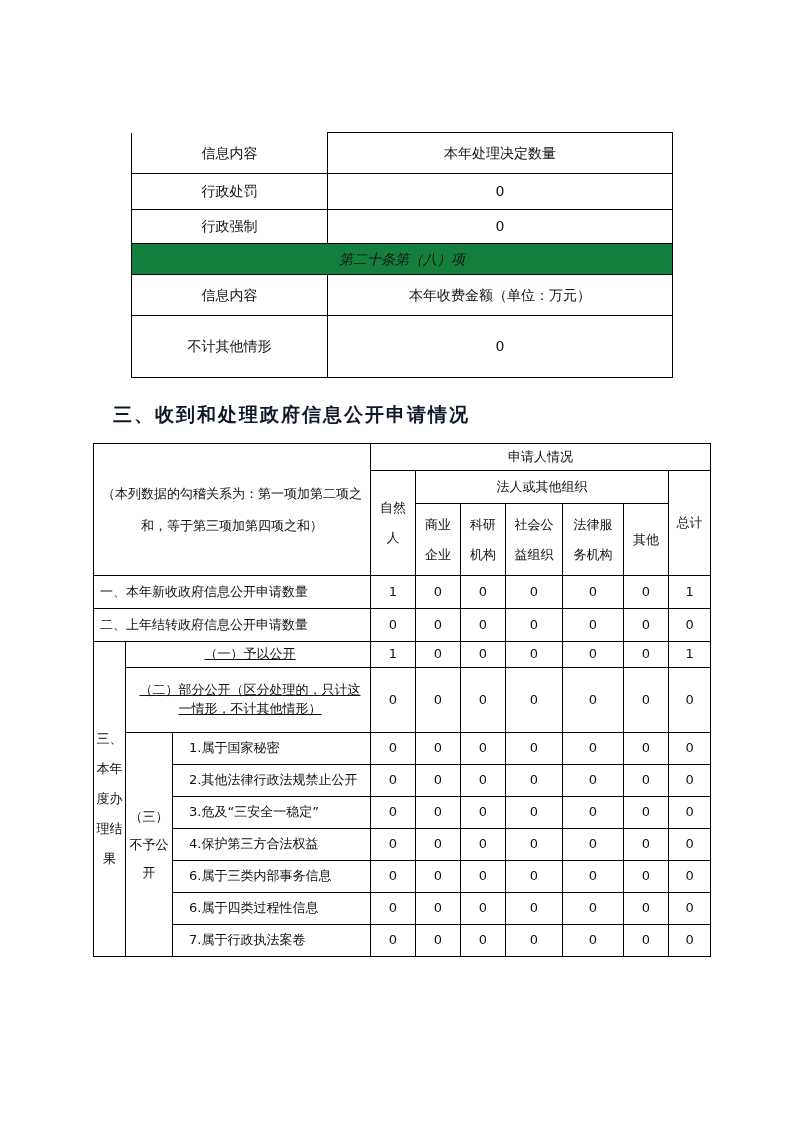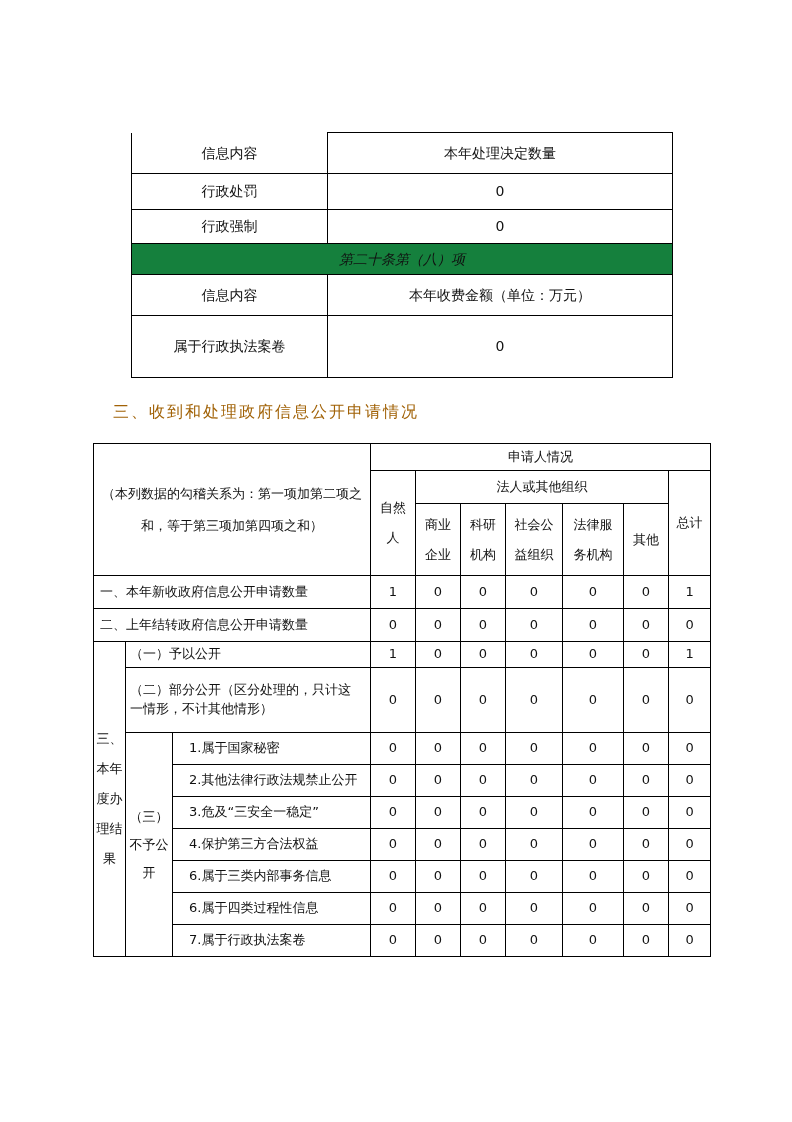--- a/index.html
+++ b/index.html
@@ -14,28 +14,28 @@
     line-height:1.45;
   }
   
   .t1 { left:131px; top:132px; width:541px; }
   .t1 td { font-size:14px; }
   .t1 .noTop { border-top:none; }
   .t1 .hl { background:#15803d;font-style:italic; }
   
   .heading {
     position:absolute; left:113px; top:402px;
-    font-size:16px; font-weight:normal; letter-spacing:2px; color:#a16207;
+    font-size:19px; font-weight:bold; letter-spacing:2px; color:#0f172a;
   }
   
   .t2 { left:93px; top:443px; width:617px; }
   .t2 .note { font-size:13px; line-height:32px; }
   .t2 .hdr { line-height:30px; }
   .t2 .lab  { text-align:left; padding-left:6px;margin-left:43px; }
-  .t2 .lab2 { text-align:left; padding-left:4px; }
+  .t2 .lab2 { text-align:center; padding-left:4px;text-decoration:underline; }
   .t2 .sublab { text-align:left; padding-left:16px; }
   .t2 .vcell  { line-height:30px; }
   .t2 .vcell2 { line-height:28px; }
 </style>
 </head>
 <body>
 
 <div class="page">
 
   <table class="t1">
@@ -57,21 +57,21 @@
       <td>0</td>
     </tr>
     <tr style="height:31px">
       <td class="hl" colspan="2">第二十条第（八）项</td>
     </tr>
     <tr style="height:41px">
       <td>信息内容</td>
       <td>本年收费金额（单位：万元）</td>
     </tr>
     <tr style="height:62px">
-      <td>属于行政执法案卷</td>
+      <td>不计其他情形</td>
       <td>0</td>
     </tr>
   </tbody>
     </table>
 
   <div class="heading">三、收到和处理政府信息公开申请情况</div>
 
   <table class="t2">
     <colgroup>
       <col style="width:32px">

